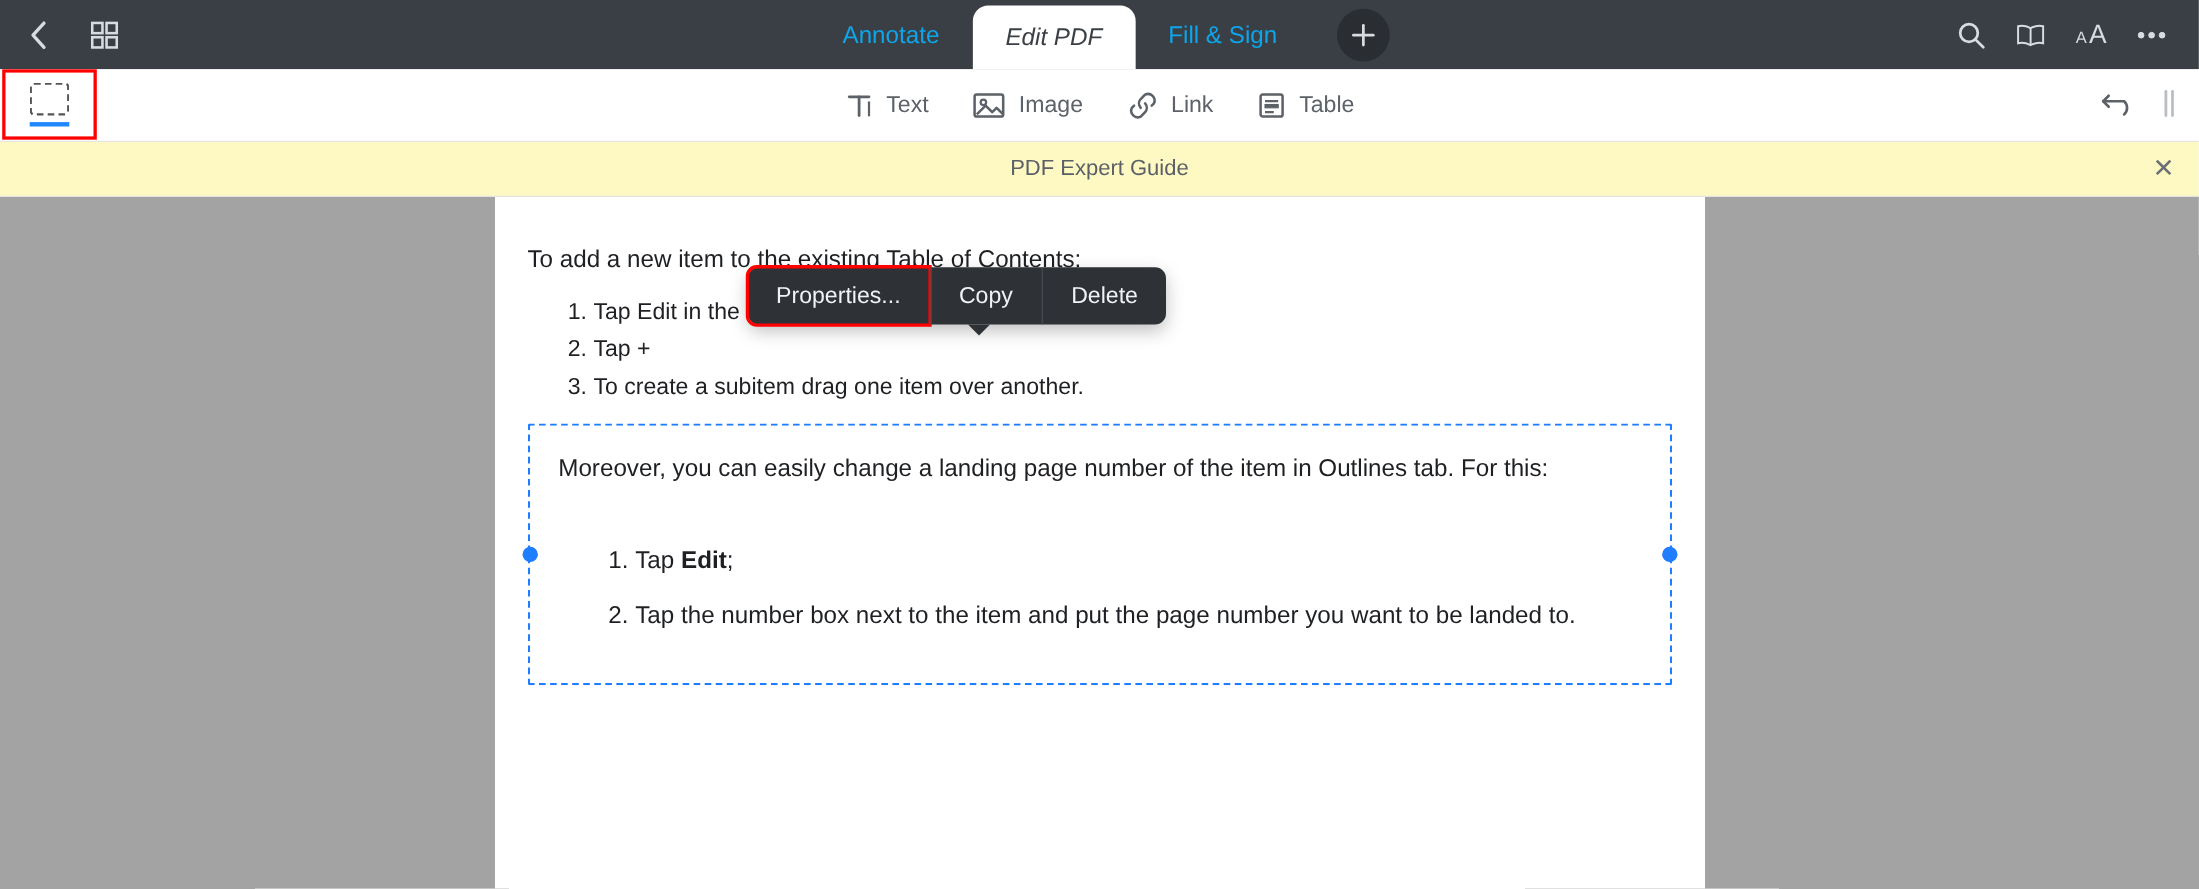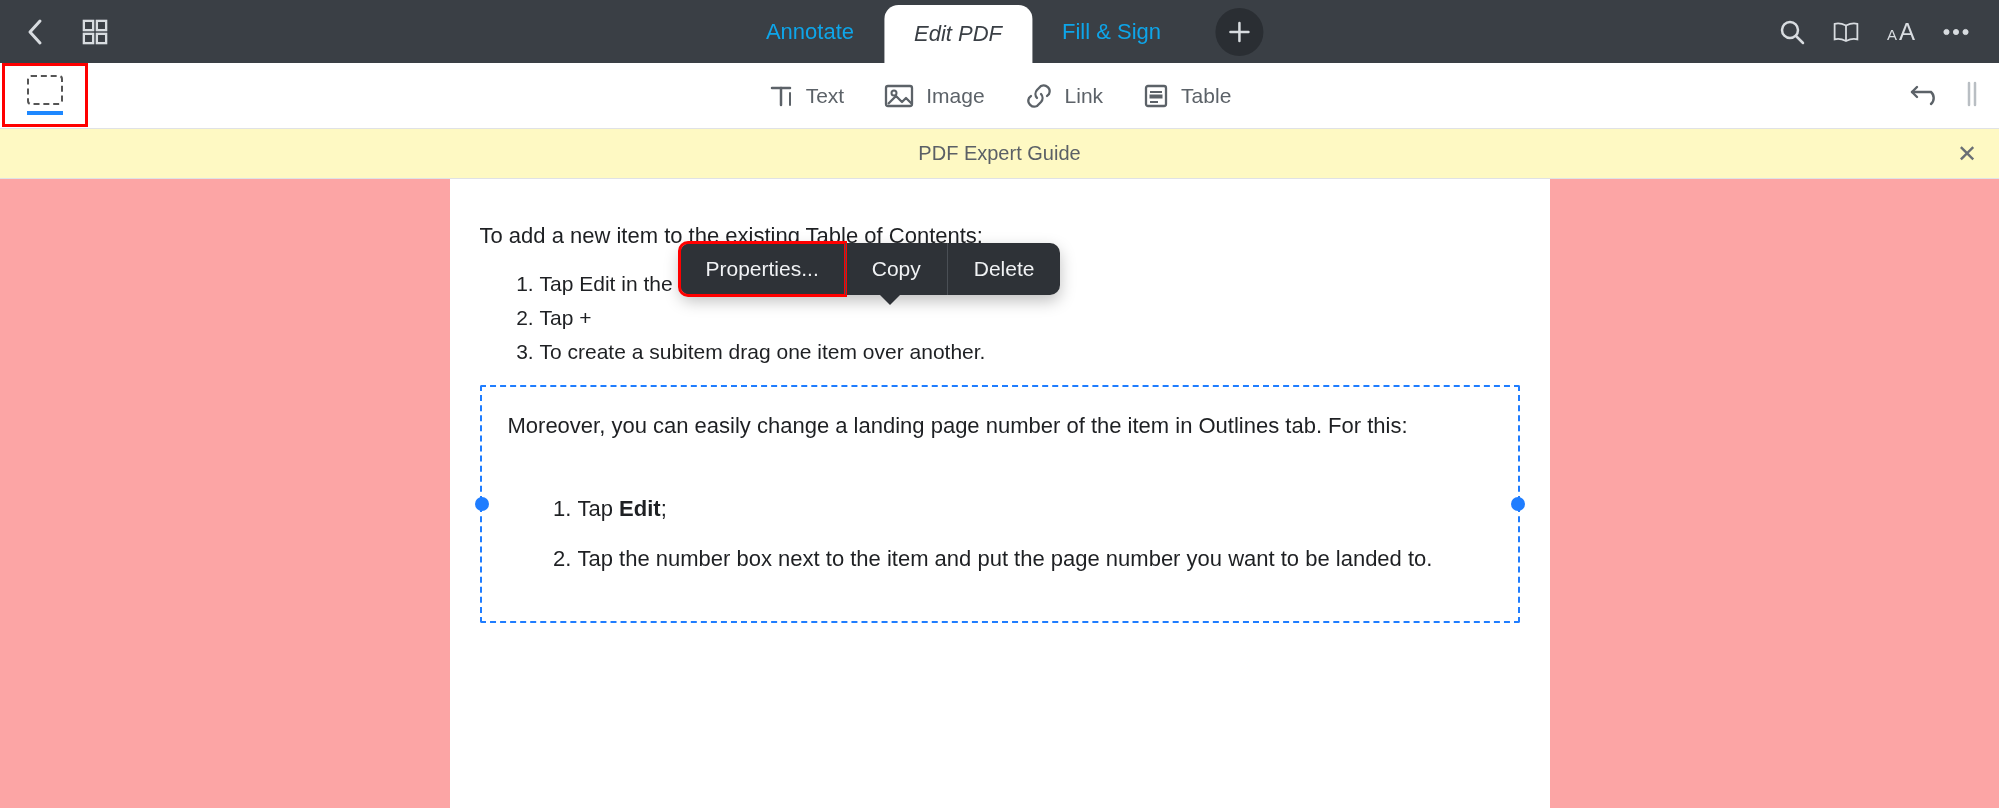--- a/index.html
+++ b/index.html
@@ -86,21 +86,21 @@
   .titlebar {
     height:50px; background:#fef9c3;
     border-bottom:1px solid #e0e2e5;
     display:flex; align-items:center; justify-content:center;
     color:#5b6066; font-size:20px;
     position:relative;
   }
   .titlebar .close { position:absolute; right:22px; cursor:pointer; color:#6a6f75; font-size:24px; }
 
   
-  .workspace { flex:1; background:#fca5a5; display:flex; justify-content:center; overflow:hidden; }
+  .workspace { flex:1; background:#a3a3a3; display:flex; justify-content:center; overflow:hidden; }
   .page {
     background:#ffffff; width:1100px; margin-top:0;
     padding:44px 30px 60px 30px;
     color:#1e2023;
     position:relative;
   }
   .page p.intro { font-size:22px; margin-bottom:18px; }
   .page ol { padding-left:60px; }
   .page ol li { font-size:21px; line-height:34px; }
 

